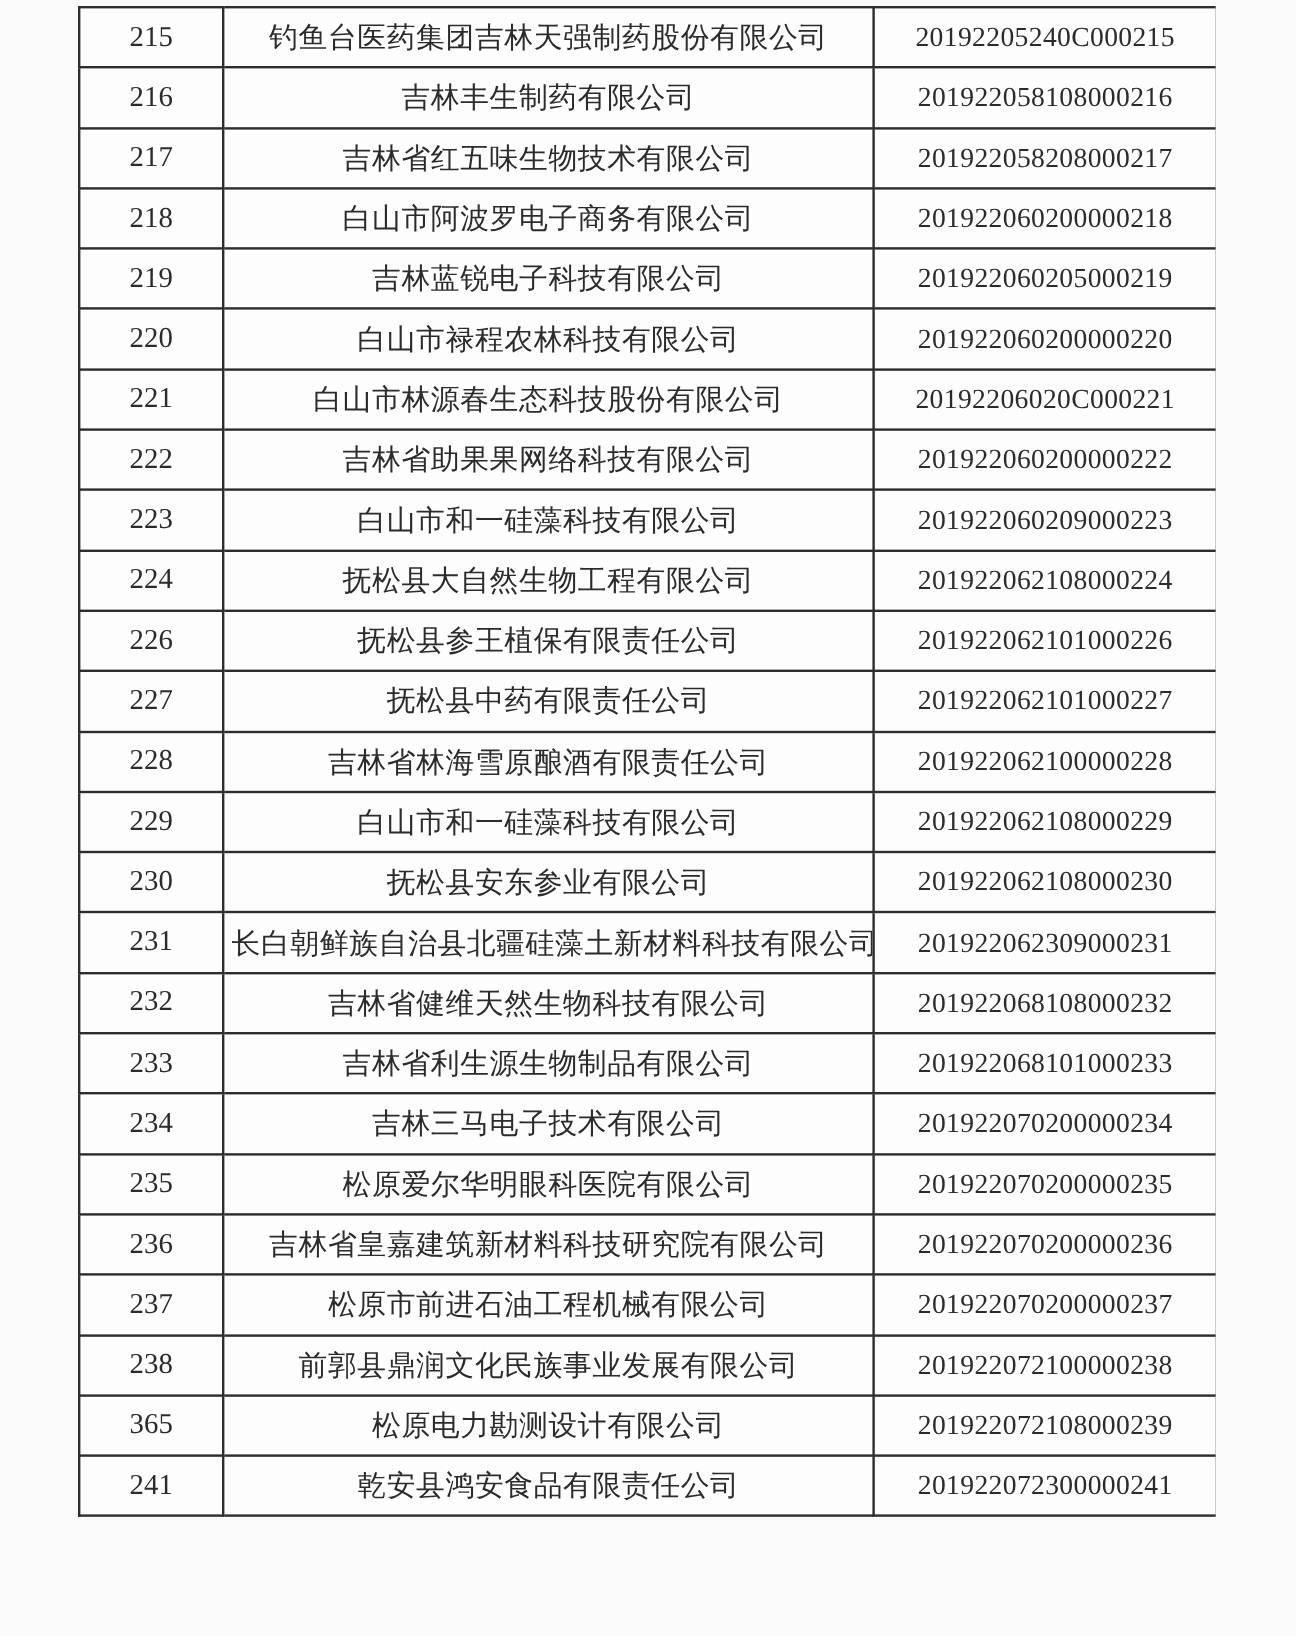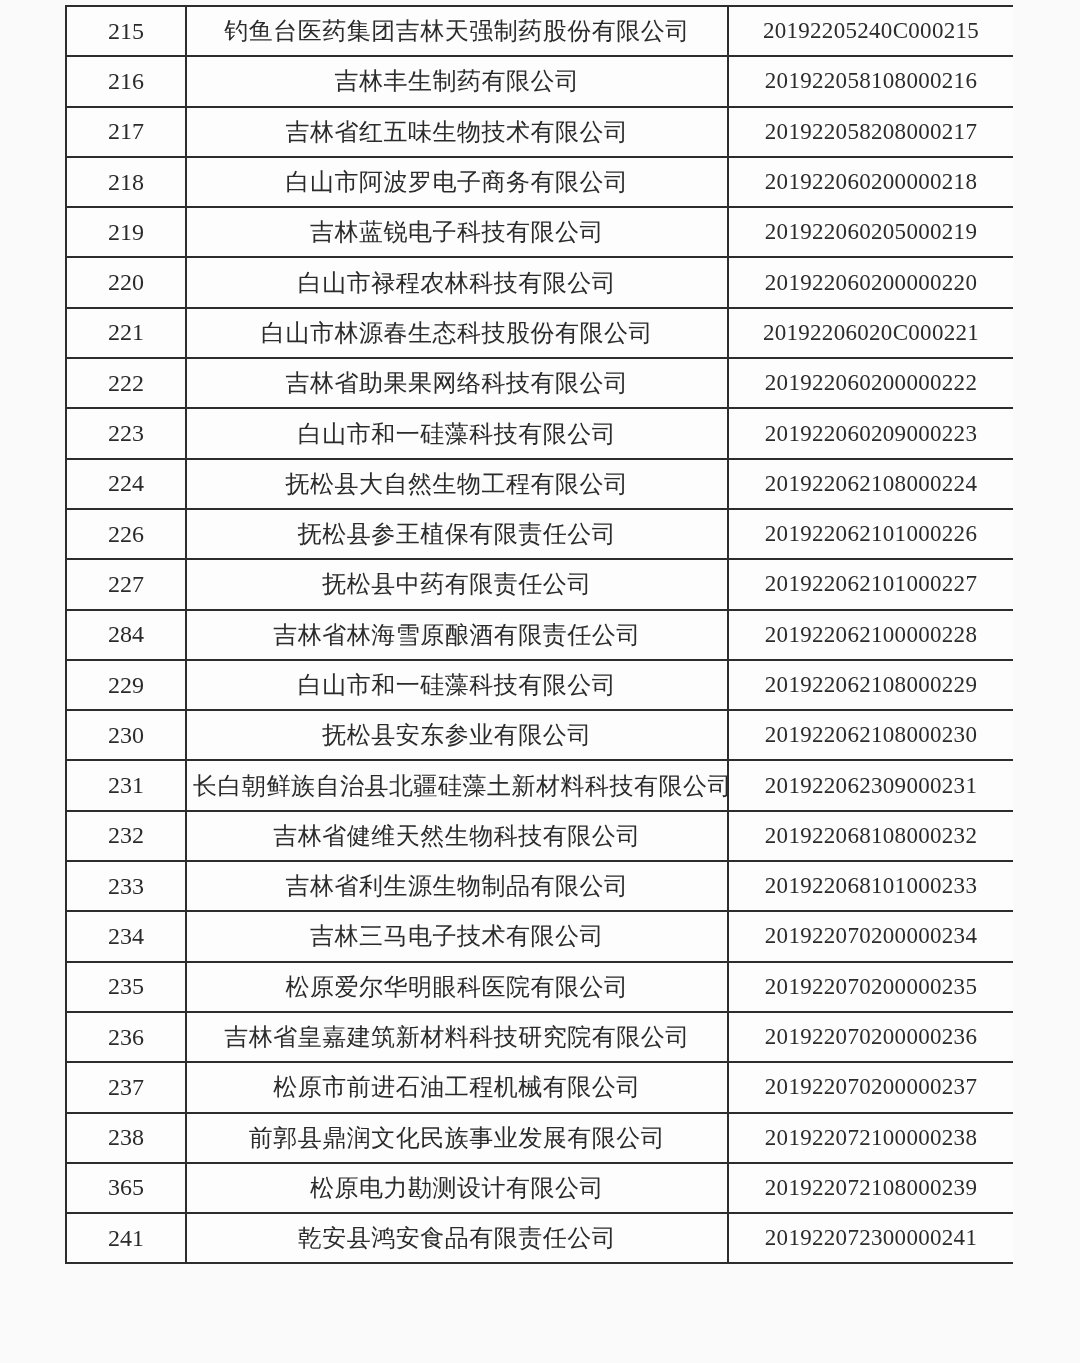--- a/index.html
+++ b/index.html
@@ -134,21 +134,21 @@
     <td class="cell-code">201922062101000226</td>
   </tr>
 
   <tr>
     <td class="cell-index">227</td>
     <td class="cell-name">抚松县中药有限责任公司</td>
     <td class="cell-code">201922062101000227</td>
   </tr>
 
   <tr>
-    <td class="cell-index">284</td>
+    <td class="cell-index">228</td>
     <td class="cell-name">吉林省林海雪原酿酒有限责任公司</td>
     <td class="cell-code">201922062100000228</td>
   </tr>
 
   <tr>
     <td class="cell-index">229</td>
     <td class="cell-name">白山市和一硅藻科技有限公司</td>
     <td class="cell-code">201922062108000229</td>
   </tr>
 

